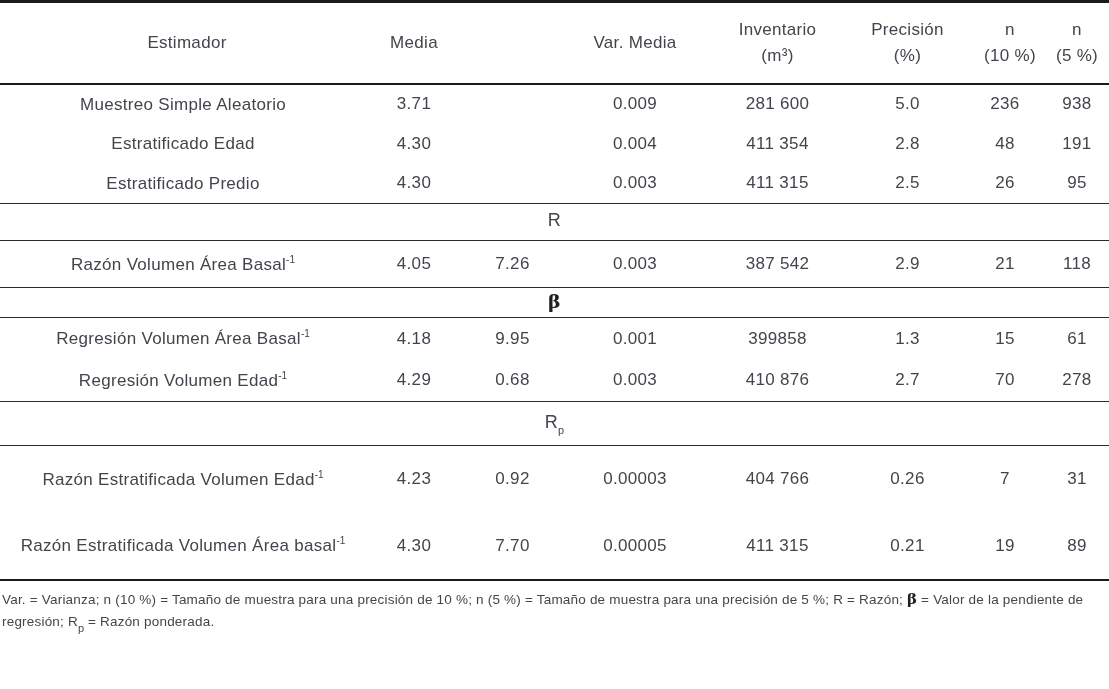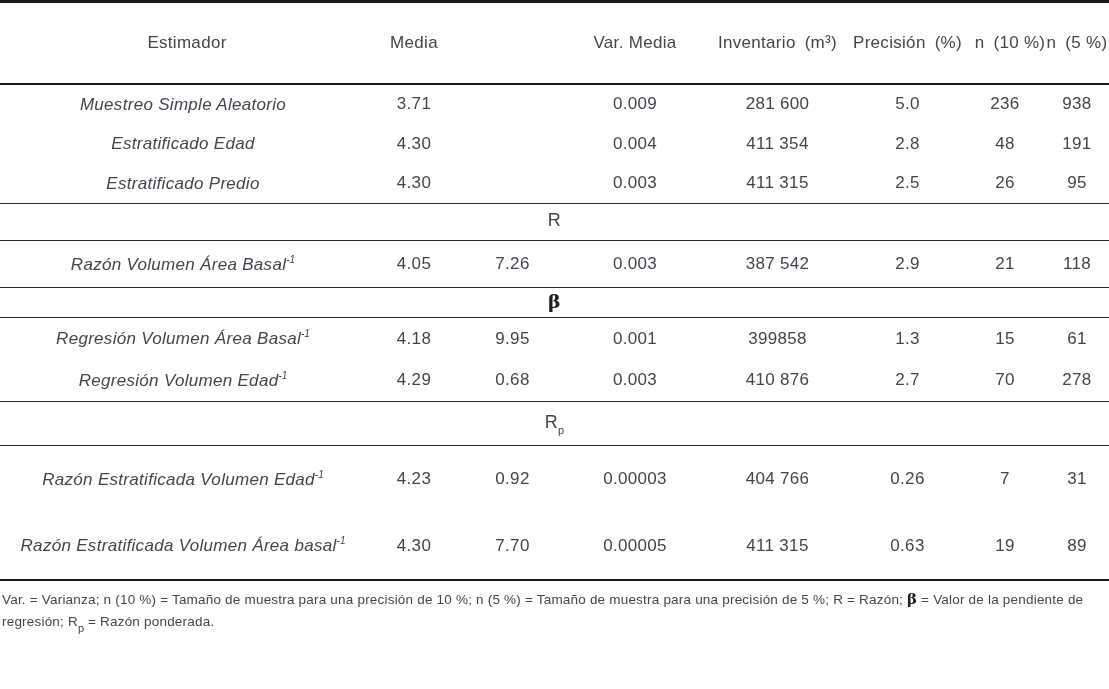--- a/index.html
+++ b/index.html
@@ -11,23 +11,23 @@
   table.est {
     width:1109px; border-collapse:collapse; table-layout:fixed;
     border-top:3px solid #1b1b1b;
   }
   table.est th, table.est td {
     font-weight:400; font-size:17px; letter-spacing:0.3px;
     text-align:center; vertical-align:middle; color:#45444e;
     overflow:hidden; white-space:nowrap;
   }
   thead tr.header-row { height:82px; border-bottom:2px solid #1b1b1b; }
-  .hdr-stack { display:flex; flex-direction:row; justify-content:center; gap:9px; }
+  .hdr-stack { display:flex; flex-direction:column; justify-content:center; gap:9px; }
   .hdr-stack div { line-height:1; }
-  td.label-cell { text-align:left; padding-left:8px;font-style:italic; }
+  td.label-cell { text-align:left; padding-left:8px; }
   th.label-col { text-align:center;padding-left:16px; }
   tr.r40 { height:40px; }
   tr.r47 { height:47px; }
   tr.r42 { height:42px;margin-top:8px; }
   tr.r67 { height:67px; }
   tr.sec { border-top:1px solid #2a2a2a; border-bottom:1px solid #2a2a2a; }
   tr.sec-r  { height:37px; }
   tr.sec-beta { height:30px; }
   tr.sec-rp { height:44px; }
   tr.last-body { border-bottom:2px solid #1b1b1b; }
@@ -173,21 +173,21 @@
         <td>0.26</td>
         <td class="n10-cell">7</td>
         <td class="n5-cell">31</td>
       </tr>
       <tr class="r67 last-body">
         <td class="label-cell"><span>Razón Estratificada Volumen Área basal</span><span class="sup">-1</span></td>
         <td>4.30</td>
         <td>7.70</td>
         <td>0.00005</td>
         <td>411 315</td>
-        <td>0.63</td>
+        <td>0.21</td>
         <td class="n10-cell">19</td>
         <td class="n5-cell">89</td>
       </tr>
     </tbody>
   </table>
 
   <div class="footnote"><span>Var. = Varianza; n (10 %) = Tamaño de muestra para una precisión de 10 %; n (5 %) = Tamaño de muestra para una precisión de 5 %; R = Razón; </span><span class="beta-glyph">β</span><span> = Valor de la pendiente de regresión; R</span><span class="sub">p</span><span> = Razón ponderada.</span></div>
 </div>
 
 </body></html>

